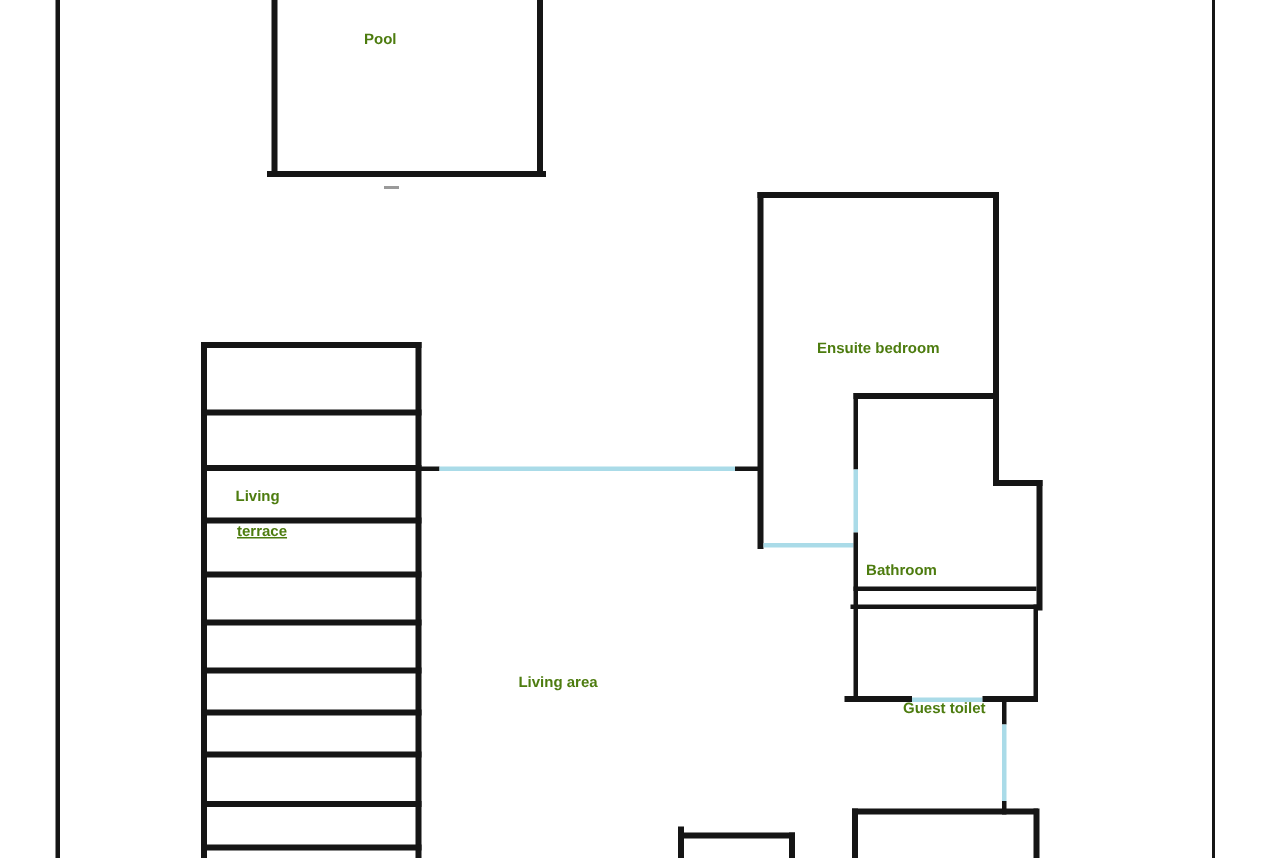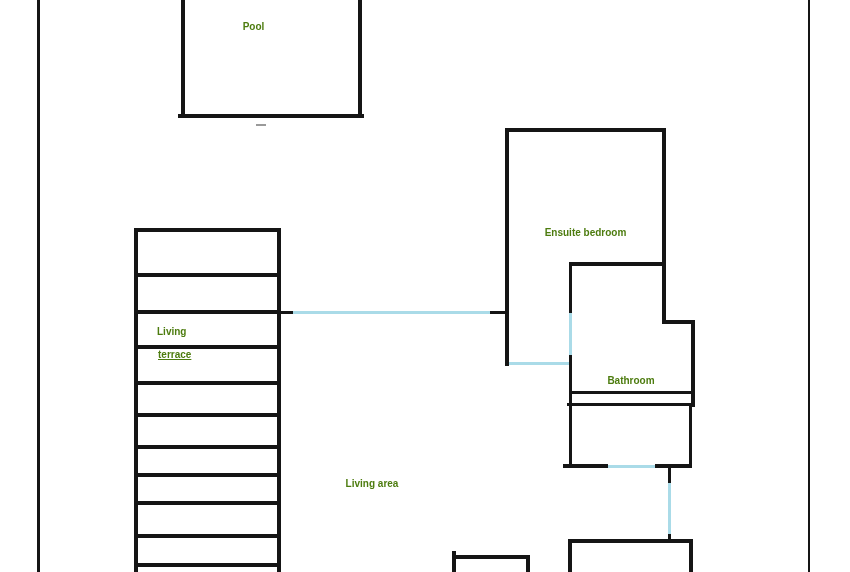--- a/index.html
+++ b/index.html
@@ -50,28 +50,29 @@
   <div class="wall" style="left:490px;top:311px;width:17px;height:3px;"></div>
 
   <div class="wall" style="left:569px;top:262px;width:97px;height:4px;"></div>
   <div class="wall" style="left:569px;top:262px;width:3px;height:51px;"></div>
   <div class="door" style="left:569px;top:313px;width:3px;height:42px;"></div>
   <div class="wall" style="left:569px;top:355px;width:3px;height:113px;"></div>
   <div class="wall" style="left:662px;top:263px;width:4px;height:61px;"></div>
   <div class="wall" style="left:662px;top:320px;width:33px;height:4px;"></div>
   <div class="wall" style="left:691px;top:320px;width:4px;height:87px;"></div>
   <div class="wall" style="left:569px;top:391px;width:122px;height:3px;"></div>
-  <div class="label center" style="left:579px;top:340px;width:104px;">Bathroom</div>
+  <div class="label center" style="left:549px;top:340px;width:104px;">Bathroom</div>
 
   <div class="wall" style="left:567px;top:403px;width:125px;height:3px;"></div>
   <div class="wall" style="left:689px;top:403px;width:3px;height:65px;"></div>
   <div class="wall" style="left:563px;top:464px;width:9px;height:4px;"></div>
   <div class="wall" style="left:566px;top:464px;width:42px;height:4px;"></div>
   <div class="door" style="left:608px;top:465px;width:47px;height:3px;"></div>
   <div class="wall" style="left:655px;top:464px;width:37px;height:4px;"></div>
+  <div class="label center" style="left:567px;top:432px;width:125px;">Guest toilet</div>
 
   <div class="wall" style="left:668px;top:468px;width:3px;height:15px;"></div>
   <div class="door" style="left:668px;top:483px;width:3px;height:51px;"></div>
   <div class="wall" style="left:668px;top:534px;width:3px;height:9px;"></div>
 
   <div class="wall" style="left:568px;top:539px;width:124px;height:4px;"></div>
   <div class="wall" style="left:568px;top:539px;width:4px;height:33px;"></div>
   <div class="wall" style="left:689px;top:539px;width:4px;height:33px;"></div>
 
   <div class="wall" style="left:452px;top:551px;width:4px;height:21px;"></div>
@@ -87,15 +88,15 @@
   <div class="wall" style="left:134px;top:381px;width:147px;height:4px;"></div>
   <div class="wall" style="left:134px;top:413px;width:147px;height:4px;"></div>
   <div class="wall" style="left:134px;top:445px;width:147px;height:4px;"></div>
   <div class="wall" style="left:134px;top:473px;width:147px;height:4px;"></div>
   <div class="wall" style="left:134px;top:501px;width:147px;height:4px;"></div>
   <div class="wall" style="left:134px;top:534px;width:147px;height:4px;"></div>
   <div class="wall" style="left:134px;top:563px;width:147px;height:4px;"></div>
   <div class="label" style="left:157px;top:291px;">Living</div>
   <div class="label" style="left:158px;top:314px;text-decoration:underline;">terrace</div>
 
-  <div class="label center" style="left:311px;top:443px;width:122px;">Living area</div>
+  <div class="label center" style="left:311px;top:415px;width:122px;">Living area</div>
 
 </div>
 
 </body></html>

